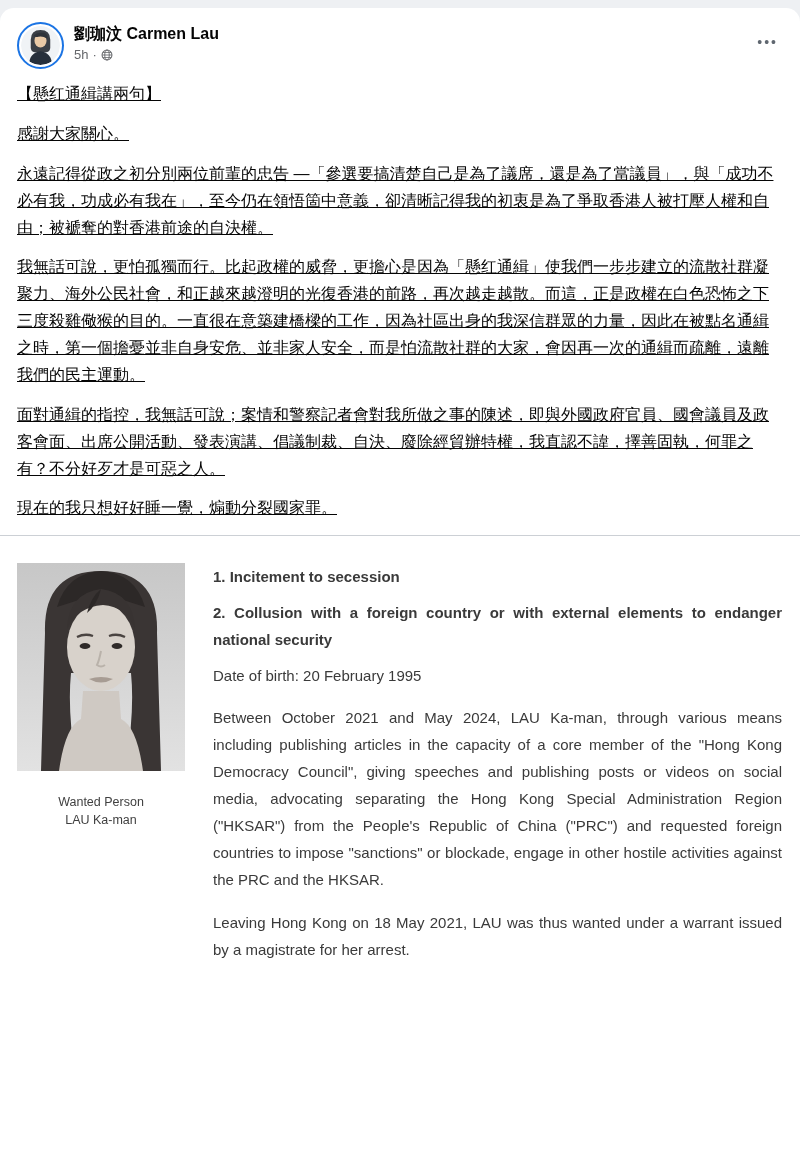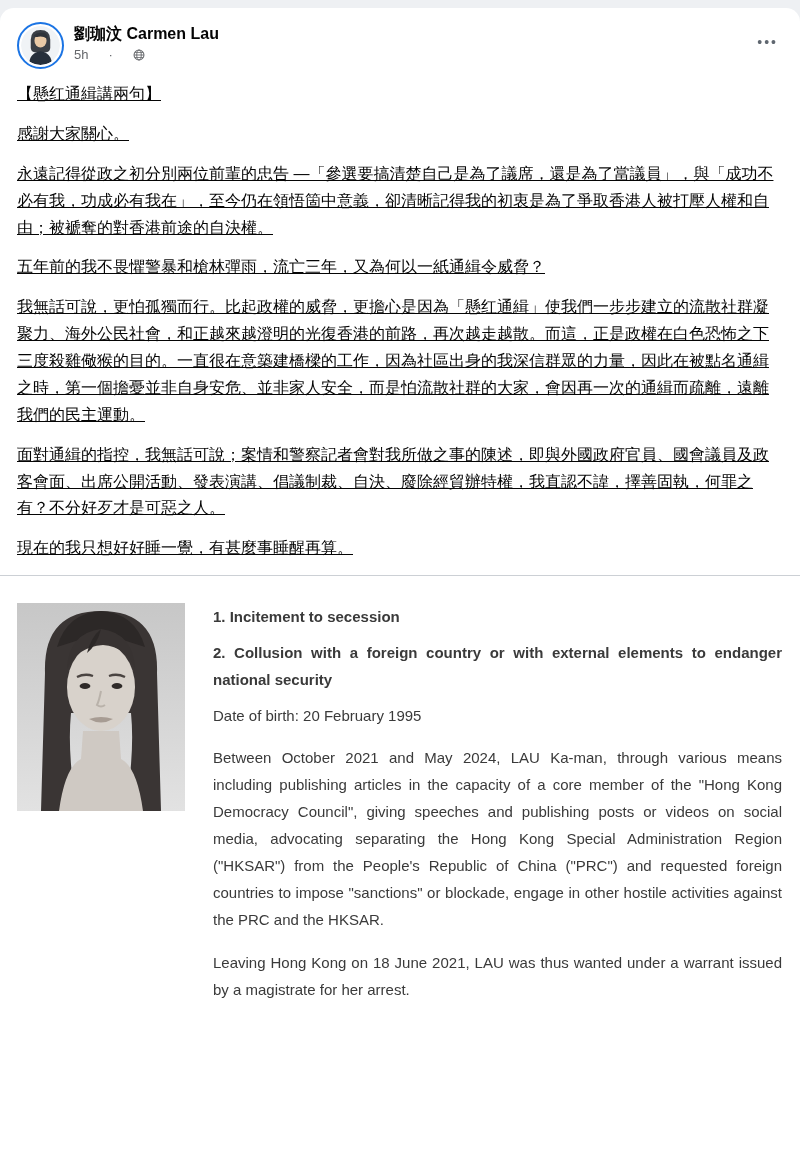--- a/index.html
+++ b/index.html
@@ -17,21 +17,21 @@
   
   .header { display: flex; align-items: flex-start; padding: 14px 16px 4px 17px; text-align: right; }
   .avatar-ring {
     width: 47px; height: 47px; border-radius: 50%;
     border: 2.5px solid #1b74e4;
     padding: 2px; flex: none; cursor: pointer; background: #fff;
   }
   .avatar-ring svg { display: block; width: 100%; height: 100%; border-radius: 50%; }
   .hmeta { margin-left: 10px; padding-top: 2px; }
   .author { font-size: 16px; font-weight: 700; color: #050505; line-height: 20px; cursor: pointer; }
-  .sub { display: flex; align-items: center; gap: 20px; margin-top: 4px; color: #65676b; font-size: 13px; line-height: 14px; }
+  .sub { display: flex; align-items: center; gap: 4px; margin-top: 4px; color: #65676b; font-size: 13px; line-height: 14px; }
   .globe { width: 12px; height: 12px; }
   .more-btn {
     margin-left: auto; margin-top: 8px; color: #606770;
     font-size: 14px; letter-spacing: 2px; cursor: pointer;
     padding: 4px 6px; border-radius: 6px; user-select: none;
   }
   
   .post-text { padding: 8px 18px 0 17px; font-size: 16px; line-height: 1.68; color: #050505; text-decoration: underline; }
   .post-text p { margin-bottom: 13px; }
   
@@ -87,24 +87,23 @@
         </svg>
       </div>
     </div>
     <div class="more-btn">•••</div>
   </div>
 
   <div class="post-text">
     <p>【懸红通緝講兩句】</p>
     <p>感謝大家關心。</p>
     <p>永遠記得從政之初分別兩位前輩的忠告 —「參選要搞清楚自己是為了議席，還是為了當議員」，與「成功不必有我，功成必有我在」，至今仍在領悟箇中意義，卻清晰記得我的初衷是為了爭取香港人被打壓人權和自由；被褫奪的對香港前途的自決權。</p>
-    <p>五年前的我不畏懼警暴和槍林彈雨，流亡三年，又為何以一紙通緝令威脅？</p>
     <p>我無話可說，更怕孤獨而行。比起政權的威脅，更擔心是因為「懸红通緝」使我們一步步建立的流散社群凝聚力、海外公民社會，和正越來越澄明的光復香港的前路，再次越走越散。而這，正是政權在白色恐怖之下三度殺雞儆猴的目的。一直很在意築建橋樑的工作，因為社區出身的我深信群眾的力量，因此在被點名通緝之時，第一個擔憂並非自身安危、並非家人安全，而是怕流散社群的大家，會因再一次的通緝而疏離，遠離我們的民主運動。</p>
     <p>面對通緝的指控，我無話可說；案情和警察記者會對我所做之事的陳述，即與外國政府官員、國會議員及政客會面、出席公開活動、發表演講、倡議制裁、自決、廢除經貿辦特權，我直認不諱，擇善固執，何罪之有？不分好歹才是可惡之人。</p>
-    <p>現在的我只想好好睡一覺，有甚麼事睡醒再算。</p>
+    <p>現在的我只想好好睡一覺，煽動分裂國家罪。</p>
   </div>
 
   <div class="attachment">
 
     <div class="photo-col">
       <svg viewBox="0 0 168 208">
         <defs>
           <linearGradient id="phbg" x1="0" y1="0" x2="0" y2="1">
             <stop offset="0" stop-color="#c7c7c7"></stop>
             <stop offset="1" stop-color="#e2e2e2"></stop>
@@ -125,25 +124,29 @@
         <path d="M60 74 Q68 70 76 73" stroke="#4a4441" stroke-width="2.4" fill="none"></path>
         <path d="M92 73 Q100 70 108 74" stroke="#4a4441" stroke-width="2.4" fill="none"></path>
 
         <ellipse cx="68" cy="83" rx="5.4" ry="3" fill="#2f2b29"></ellipse>
         <ellipse cx="100" cy="83" rx="5.4" ry="3" fill="#2f2b29"></ellipse>
 
         <path d="M84 88 Q82 98 80 102 Q84 105 88 102" stroke="#b9b2aa" stroke-width="2" fill="none"></path>
 
         <path d="M72 116 Q84 123 96 116 Q84 112 72 116 Z" fill="#a79c93"></path>
       </svg>
+      <div class="photo-caption">
+        <div>Wanted Person</div>
+        <div>LAU Ka-man</div>
+      </div>
     </div>
 
     <div class="details">
       <div class="charge">1. Incitement to secession</div>
       <div class="charge">2. Collusion with a foreign country or with external elements to endanger national security</div>
       <div class="dob-line">Date of birth: 20 February 1995</div>
       <div class="body-para">Between October 2021 and May 2024, LAU Ka-man, through various means including publishing articles in the capacity of a core member of the "Hong Kong Democracy Council", giving speeches and publishing posts or videos on social media, advocating separating the Hong Kong Special Administration Region ("HKSAR") from the People's Republic of China ("PRC") and requested foreign countries to impose "sanctions" or blockade, engage in other hostile activities against the PRC and the HKSAR.</div>
-      <div class="body-para">Leaving Hong Kong on 18 June 2021, LAU was thus wanted under a warrant issued by a magistrate for her arrest.</div>
+      <div class="body-para">Leaving Hong Kong on 18 May 2021, LAU was thus wanted under a warrant issued by a magistrate for her arrest.</div>
 
     </div>
 
   </div>
 </div>
 
 </body></html>

